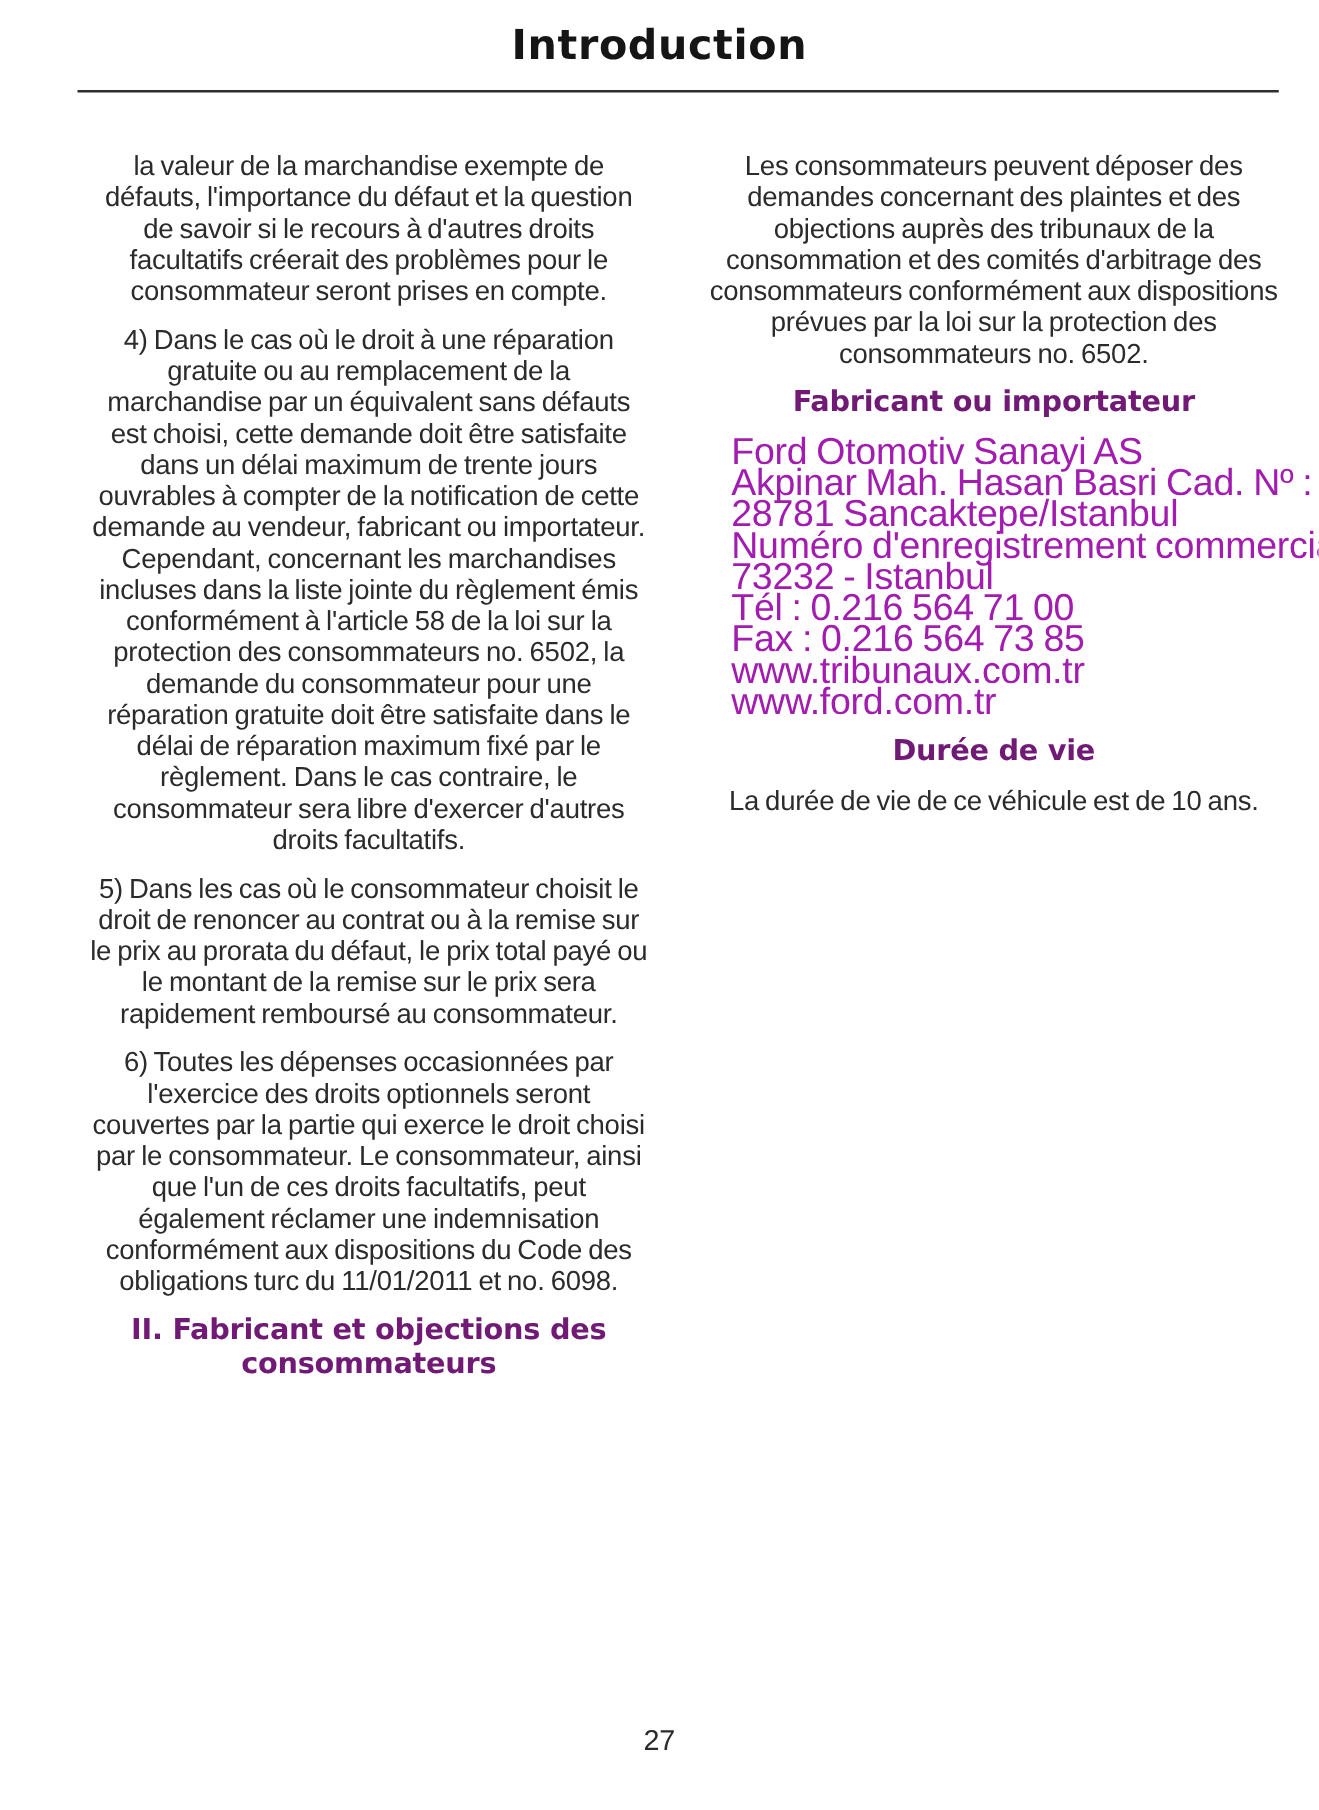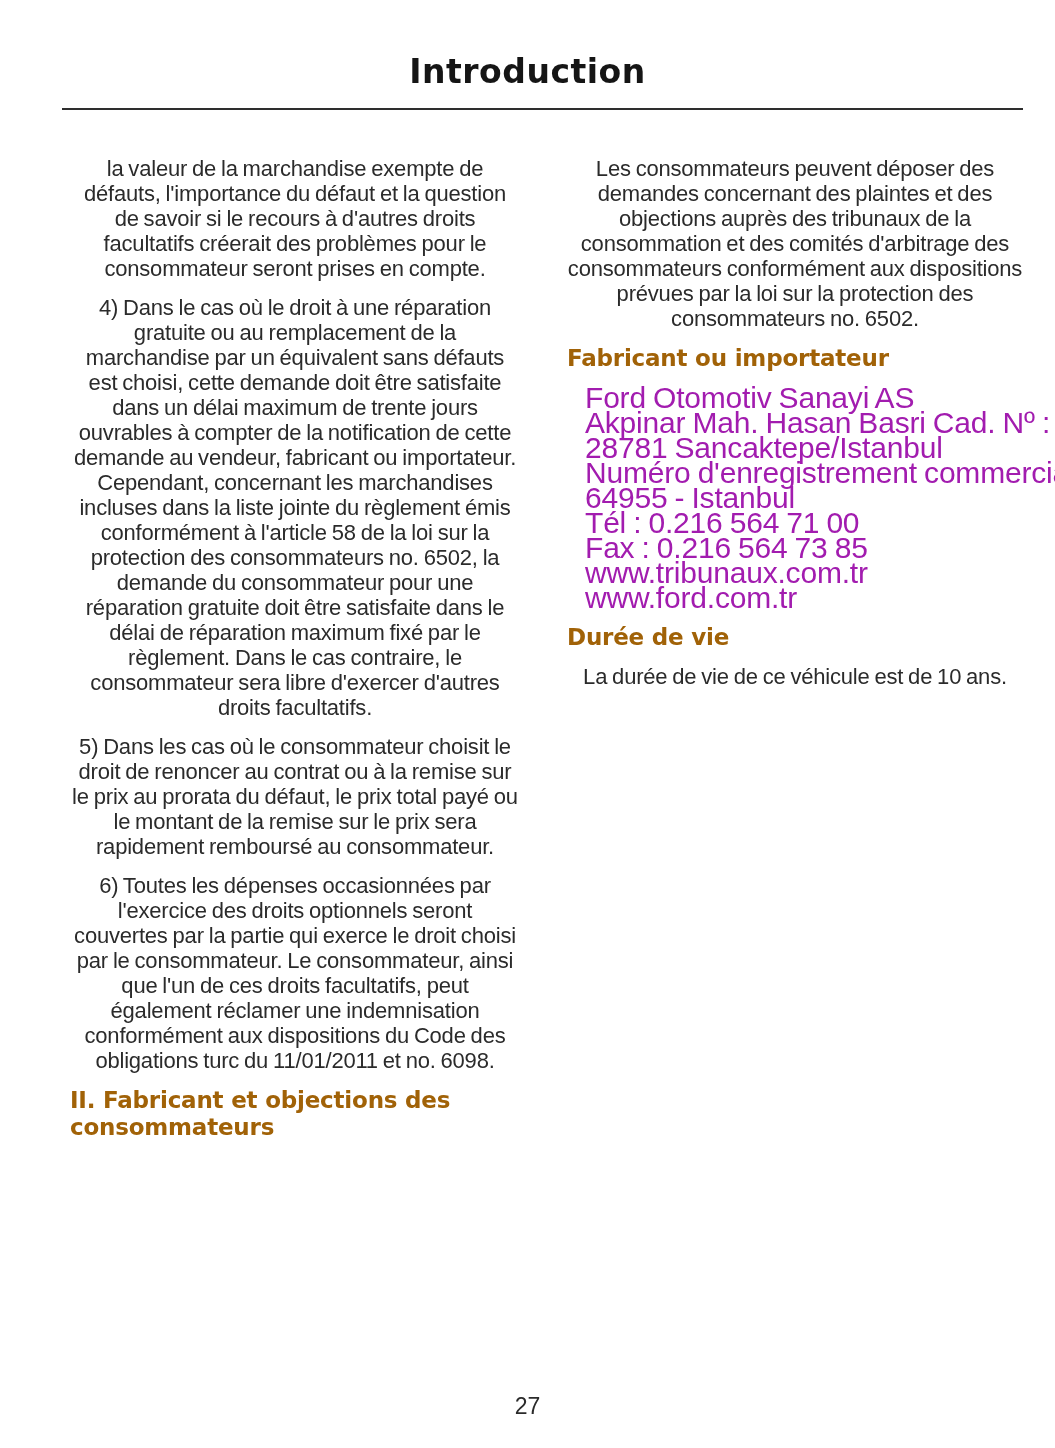--- a/index.html
+++ b/index.html
@@ -11,21 +11,21 @@
     position: relative;
     width: 1055px;
     height: 1448px;
     background: #ffffff;
     font-family: "Liberation Sans", sans-serif;
     color: #2b2b2b;
     overflow: hidden;
     box-sizing: border-box;
   }
   .page-header {
-    padding-top: 52px;
+    padding-top: 16px;
   }
   .page-title {
     margin: 0;
     text-align: center;
     font-family: "DejaVu Sans", "Liberation Sans", sans-serif;
     font-weight: bold;
     font-size: 33px;
     line-height: 40px;
     color: #151515;
     letter-spacing: 0.5px;
@@ -53,35 +53,36 @@
     text-align: center;
     color: #2b2b2b;
   }
   .section-heading {
     margin: 4px 0 13px 0;
     font-family: "DejaVu Sans", "Liberation Sans", sans-serif;
     font-weight: bold;
     font-size: 23px;
     line-height: 27px;
     letter-spacing: -0.2px;
-    color: #a16207;
+    color: #701a75;
+    text-align: center;
   }
   .address-block {
     margin: 0 0 14px 18px;
     font-size: 30px;
     line-height: 25px;
     letter-spacing: -0.2px;
     word-spacing: -1px;
     color: #a21caf;
   }
   .address-line { white-space: nowrap; }
   .page-footer {
     position: absolute;
     left: 0;
-    bottom: 28px;
+    bottom: 42px;
     width: 100%;
     text-align: center;
   }
   .page-number {
     font-size: 23px;
     color: #2b2b2b;
   }
 </style>
 </head>
 <body>
@@ -106,21 +107,21 @@
     <section class="col-right">
       <p class="body-text">Les consommateurs peuvent déposer des demandes concernant des plaintes et des objections auprès des tribunaux de la consommation et des comités d'arbitrage des consommateurs conformément aux dispositions prévues par la loi sur la protection des consommateurs no. 6502.</p>
 
       <h2 class="section-heading">Fabricant ou importateur</h2>
 
       <div class="address-block">
         <div class="address-line">Ford Otomotiv Sanayi AS</div>
         <div class="address-line">Akpinar Mah. Hasan Basri Cad. Nº : 2</div>
         <div class="address-line">28781 Sancaktepe/Istanbul</div>
         <div class="address-line">Numéro d'enregistrement commercial :</div>
-        <div class="address-line">64955 - Istanbul</div>
+        <div class="address-line">73232 - Istanbul</div>
         <div class="address-line">Tél : 0.216 564 71 00</div>
         <div class="address-line">Fax : 0.216 564 73 85</div>
         <div class="address-line">www.tribunaux.com.tr</div>
         <div class="address-line">www.ford.com.tr</div>
       </div>
 
       <h2 class="section-heading">Durée de vie</h2>
       <p class="body-text">La durée de vie de ce véhicule est de 10 ans.</p>
     </section>
 

